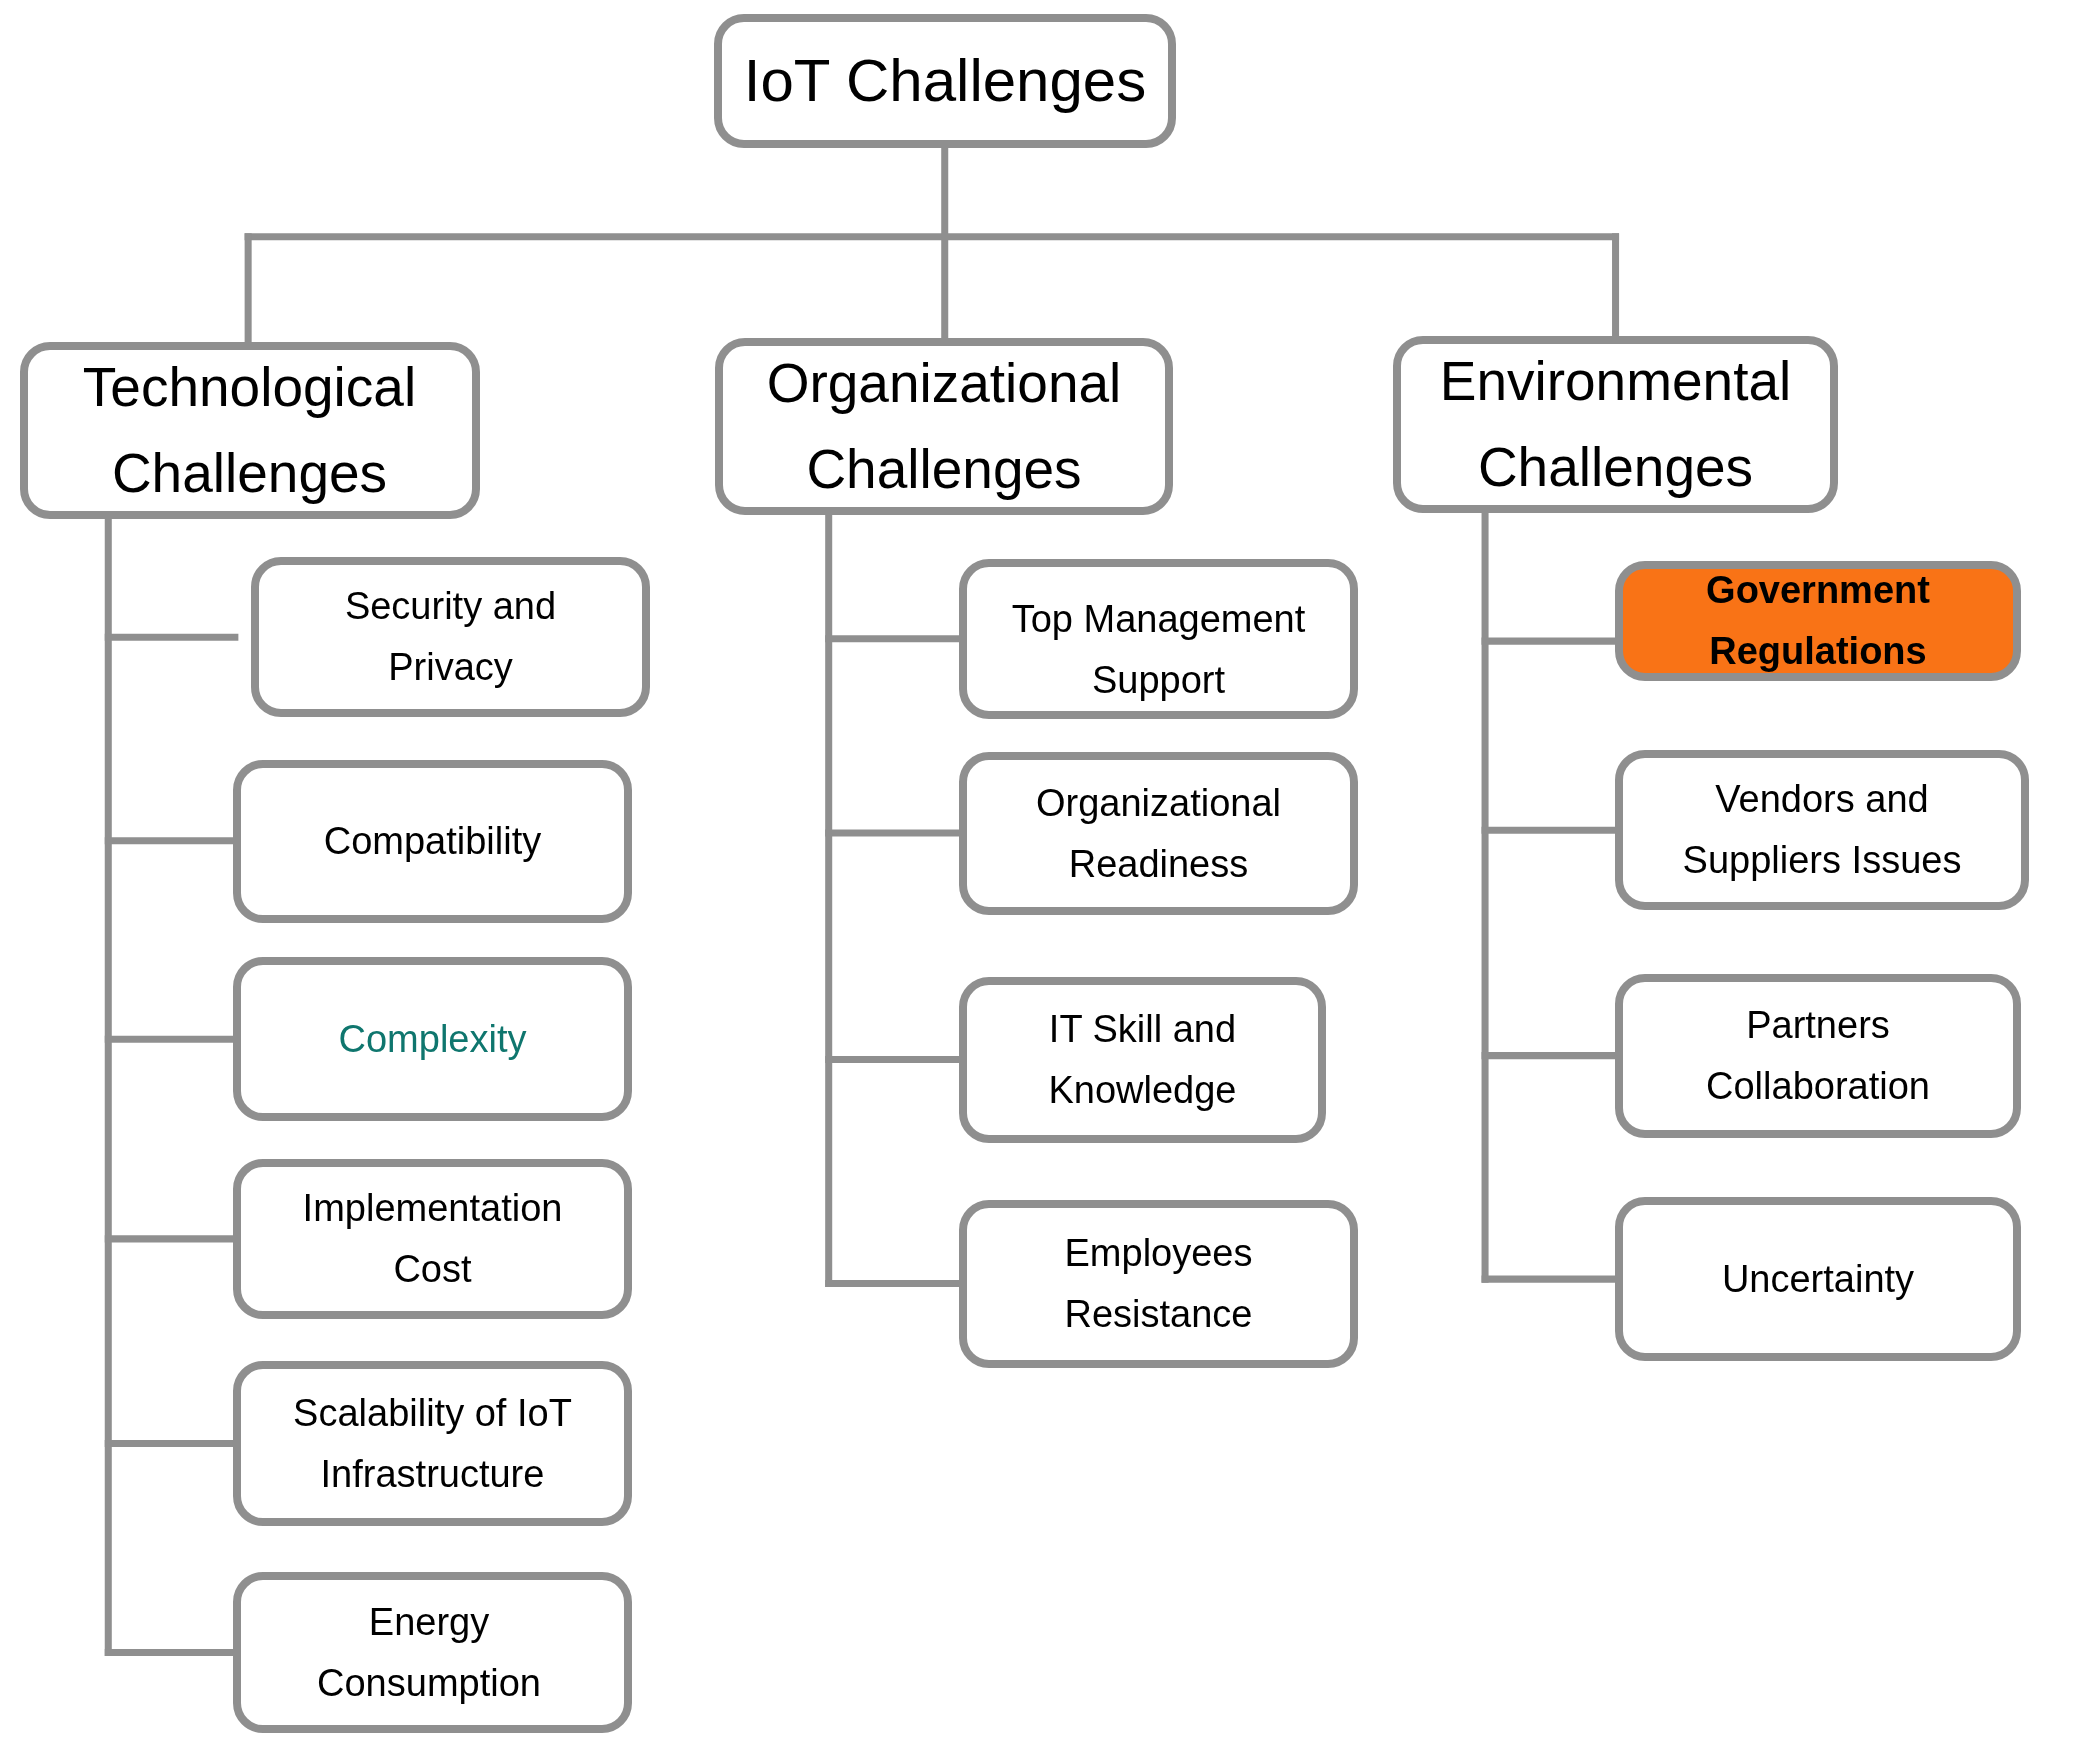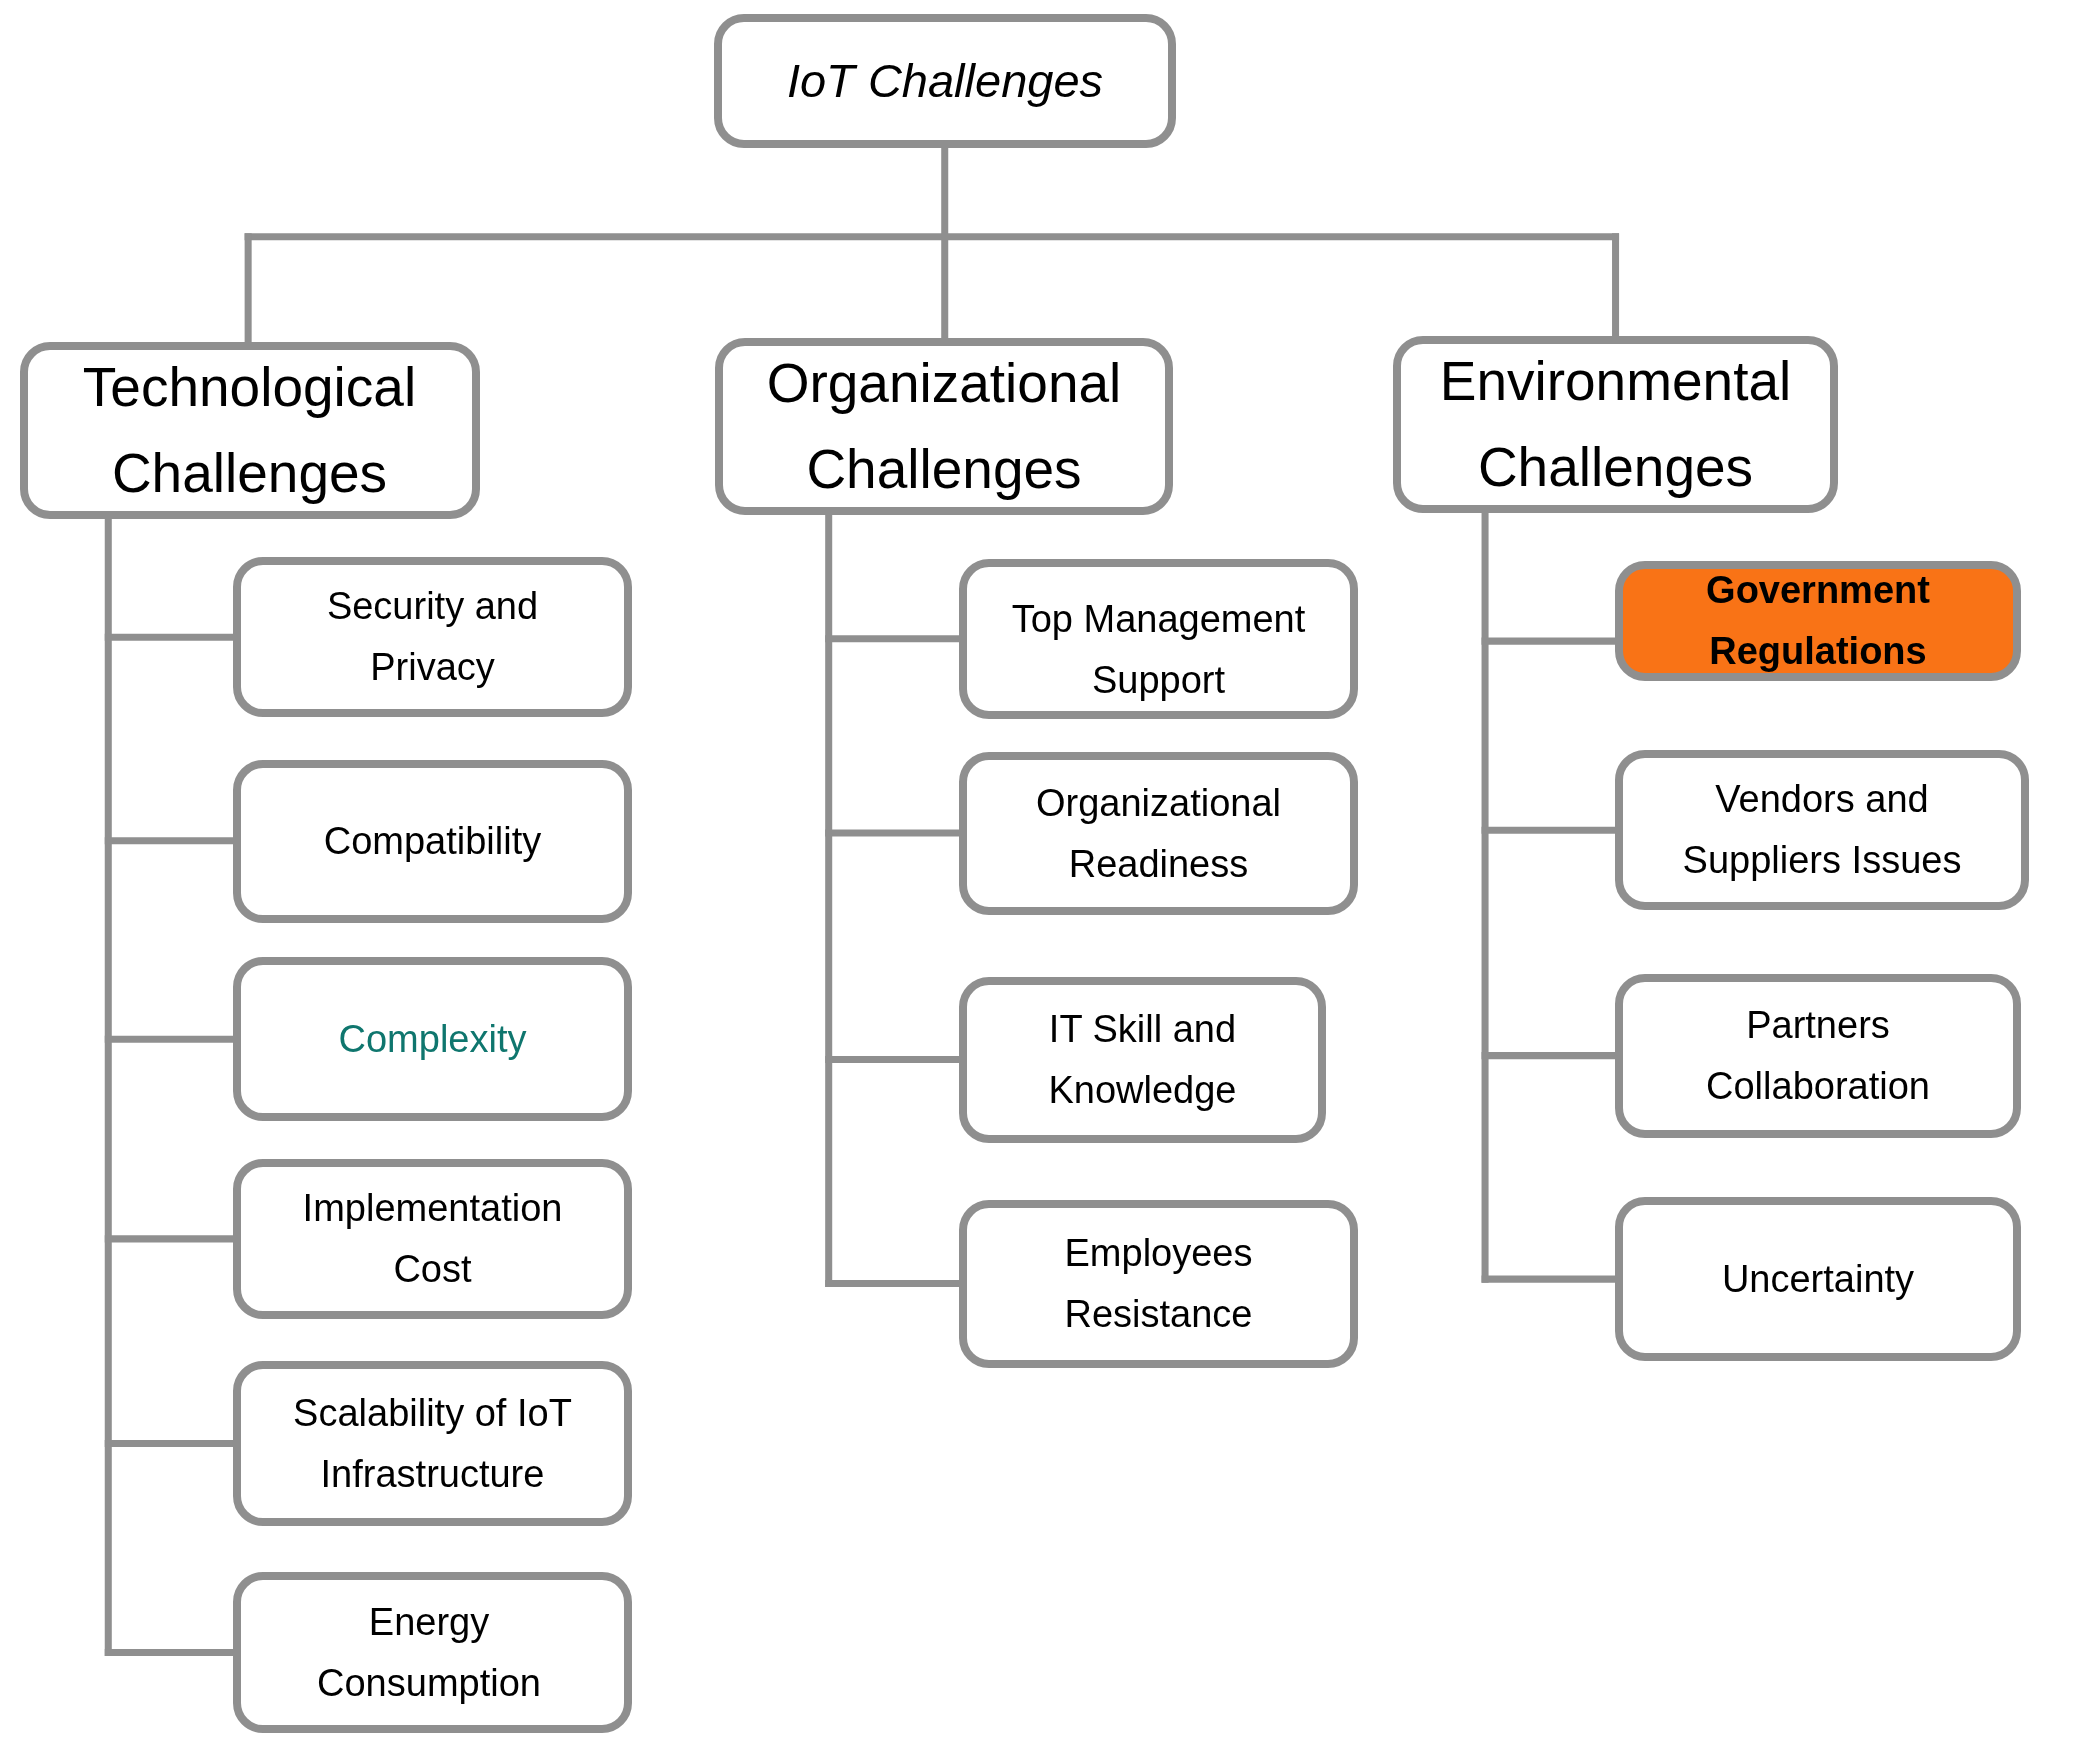--- a/index.html
+++ b/index.html
@@ -34,21 +34,21 @@
     display: flex;
     align-items: center;
     justify-content: center;
     text-align: center;
   }
   .box span {
     white-space: pre-line;
     line-height: 1.6;
     color: #000;
   }
-  .root  span { font-size: 47px; line-height: 1.5; font-style: italic; }
+  .root  span { font-size: 60px; line-height: 1.5; }
   .l1    span { font-size: 55px; line-height: 1.55; }
   .child span { font-size: 38px; }
   .child { padding: 0 19px; }
 </style>
 </head>
 <body style="background: rgb(255, 255, 255);">
 
 <div class="stage">
 
   <svg class="connectors" viewBox="0 0 2657 2255" xmlns="http://www.w3.org/2000/svg" style="color: rgb(143, 143, 143);">
@@ -91,21 +91,21 @@
   </div>
   <div class="box l1" style="left: 715px; top: 338px; width: 458px; height: 177px; border-color: rgb(143, 143, 143); background: rgb(255, 255, 255);">
     <span style="color: rgb(0, 0, 0);">Organizational
 Challenges</span>
   </div>
   <div class="box l1" style="left: 1393px; top: 336px; width: 445px; height: 177px; border-color: rgb(143, 143, 143); background: rgb(255, 255, 255);">
     <span style="color: rgb(0, 0, 0);">Environmental
 Challenges</span>
   </div>
 
-  <div class="box child" style="left: 233px; top: 557px; width: 399px; height: 160px; border-color: rgb(143, 143, 143); background: rgb(255, 255, 255);">
+  <div class="box child" style="left: 251px; top: 557px; width: 399px; height: 160px; border-color: rgb(143, 143, 143); background: rgb(255, 255, 255);">
     <span style="color: rgb(0, 0, 0);">Security and Privacy</span>
   </div>
   <div class="box child" style="left: 233px; top: 760px; width: 399px; height: 163px; border-color: rgb(143, 143, 143); background: rgb(255, 255, 255);">
     <span style="color: rgb(0, 0, 0);">Compatibility</span>
   </div>
   <div class="box child" style="left: 233px; top: 957px; width: 399px; height: 164px; border-color: rgb(143, 143, 143); background: rgb(255, 255, 255);">
     <span style="color: #0f766e;">Complexity</span>
   </div>
   <div class="box child" style="left: 233px; top: 1159px; width: 399px; height: 160px; border-color: rgb(143, 143, 143); background: rgb(255, 255, 255);">
     <span style="color: rgb(0, 0, 0);">Implementation

